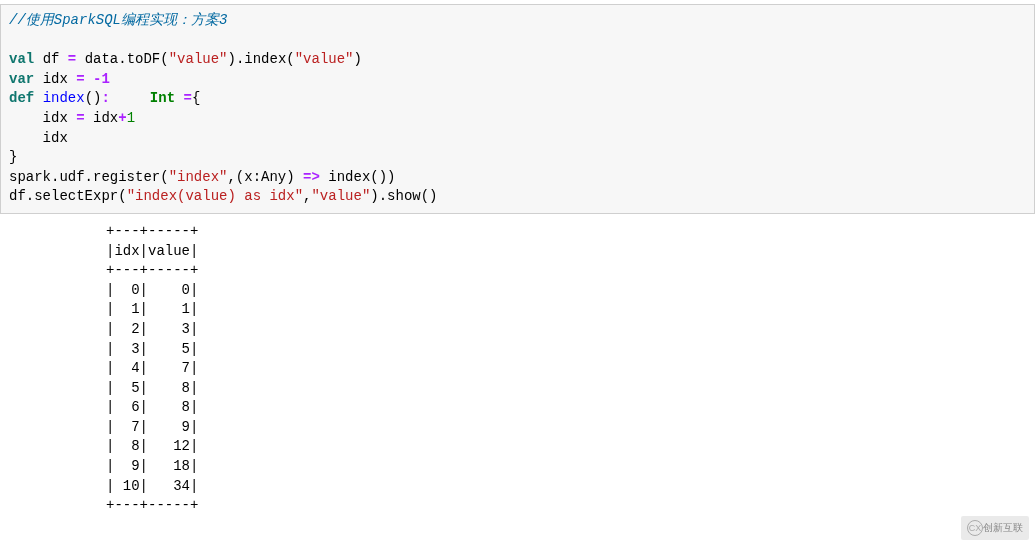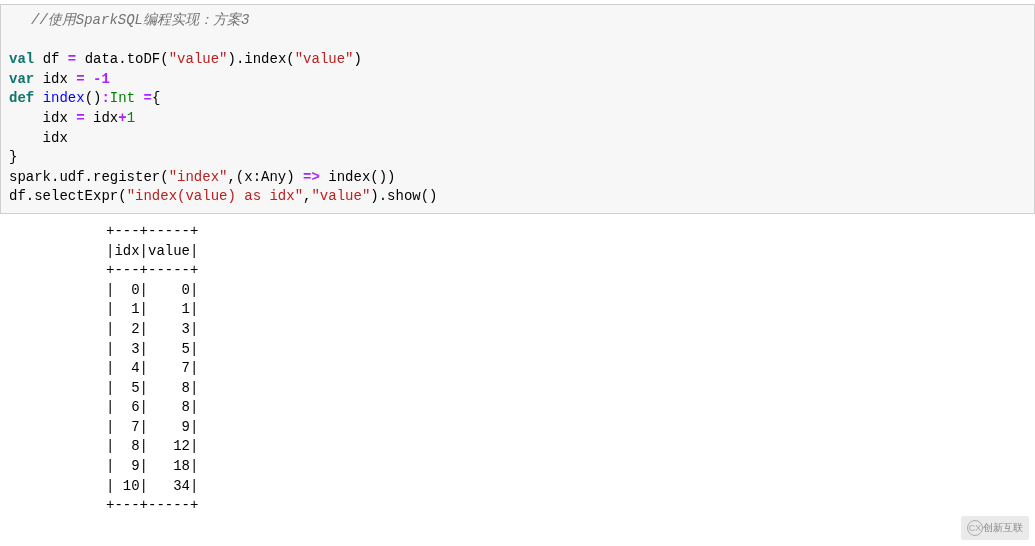--- a/index.html
+++ b/index.html
@@ -32,27 +32,27 @@
     padding: 6px 8px;
     white-space: pre;
     overflow: hidden;
   }
   .output-area {
     flex: 1;
     padding: 4px 8px;
     white-space: pre;
     font-family: Menlo, Monaco, "Courier New", monospace;
   }
-  .c-comment { color: #737373; font-style: italic; margin-left: 22px; }
+  .c-comment { color: #0369a1; font-style: italic; }
   .c-keyword { color: #0f766e; font-weight: bold; }
   .c-op { color: #AA22FF; font-weight: bold; }
   .c-num { color: #008000; }
   .c-str { color: #BA2121; }
   .c-func { color: #0000FF; }
-  .c-type { color: #008000; font-weight: normal; }
+  .c-type { color: #008000; font-weight: bold; margin-left: 40px; }
   .watermark {
     position: fixed;
     right: 6px;
     bottom: 6px;
     background: rgba(230,230,230,0.85);
     color: #888;
     font-family: Arial, sans-serif;
     font-size: 10px;
     padding: 4px 6px;
     border-radius: 2px;

